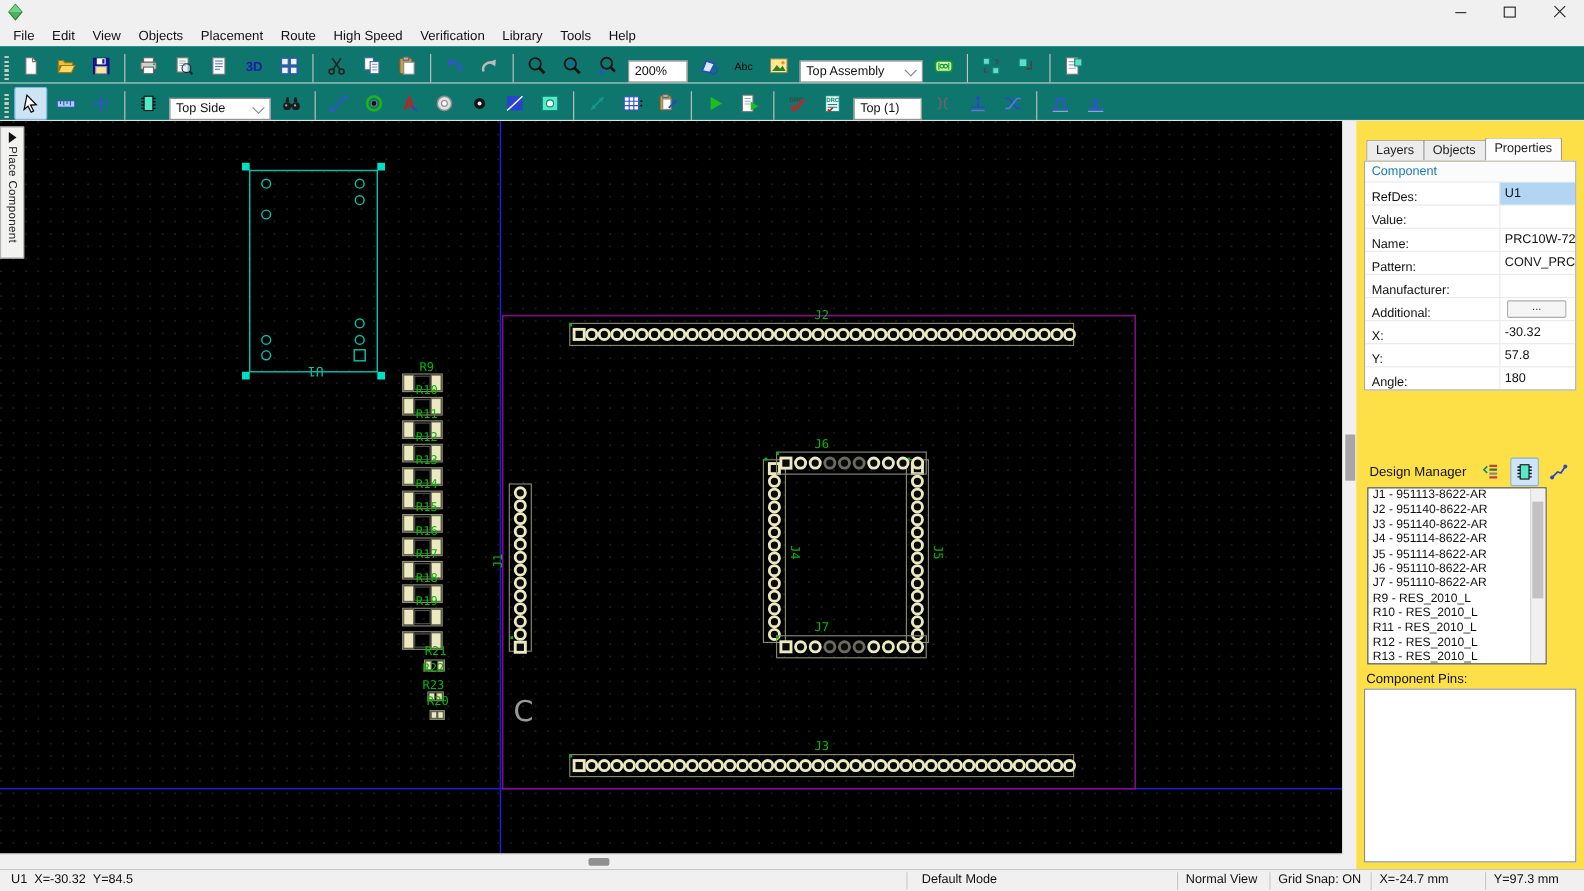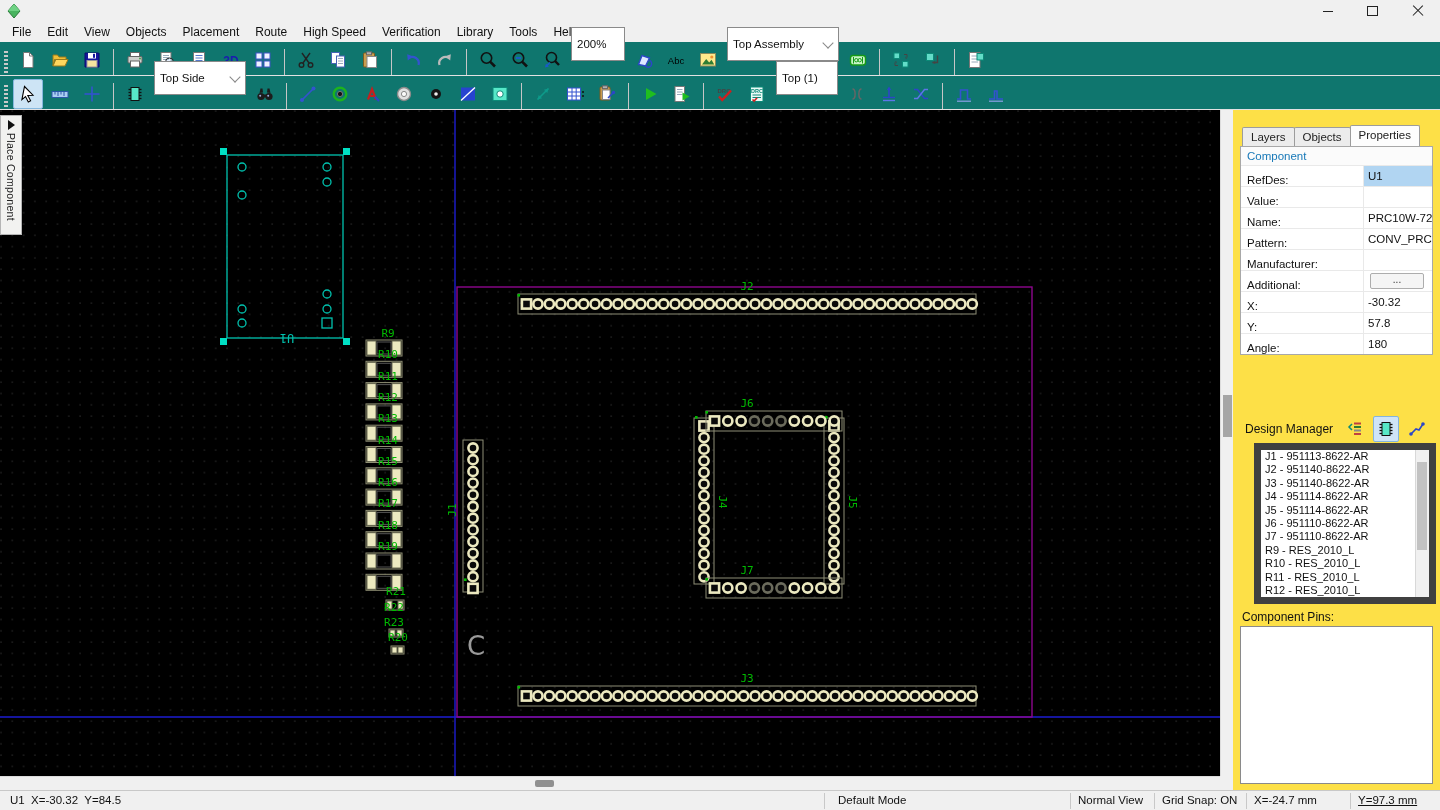--- a/index.html
+++ b/index.html
@@ -21,21 +21,21 @@
   .menubar{position:absolute;left:0;top:22px;width:1440px;height:20px;display:flex;align-items:center;background:#f0f0f0;padding-left:4px;}
   .menu-item{padding:2px 8px;font-size:12px;color:#111;}
   
   .toolbar{position:absolute;left:0;width:1440px;height:34px;display:flex;align-items:flex-end;background:#0f766e;border-bottom:1px solid #e2e2e2;padding-left:4px;box-sizing:border-box;}
   #toolbar1{top:42px;}  #toolbar2{top:76px;}
   .grip{width:4px;height:24px;margin-right:4px;background:repeating-linear-gradient(to bottom,#c9c9c9 0 2px,transparent 2px 4px);}
   .tbtn{width:28px;height:28px;display:flex;align-items:center;justify-content:center;border:1px solid transparent;border-radius:2px;margin:0 1px;}
   .tbtn.active{background:#cde4f5;border-color:#86b8de;}
   .tbtn svg{display:block;}
   .tsep{width:1px;height:26px;background:#c6c6c6;margin:0 5px;}
-  .tcombo{height:34px;background:#fff;border:1px solid #8a8a8a;display:flex;align-items:center;margin:14px 3px;position:relative;box-sizing:border-box;}
+  .tcombo{height:20px;background:#fff;border:1px solid #8a8a8a;display:flex;align-items:center;margin:0 3px;position:relative;box-sizing:border-box;}
   .tcombo-val{font-size:11.5px;padding-left:5px;white-space:nowrap;overflow:hidden;flex:1;}
   .carrow{width:7px;height:7px;border-right:1.4px solid #888;border-bottom:1.4px solid #888;transform:rotate(45deg);margin:-3px 6px 0 2px;flex:none;}
   
   .main{position:absolute;left:0;top:110px;width:1440px;height:680px;}
   .canvas{position:absolute;left:0;top:0;width:1220px;height:666px;background:#000;}
   .place-tab{position:absolute;left:0;top:5px;width:22px;height:120px;background:#f2f2f0;border:1px solid #b5b5b5;box-sizing:border-box;display:flex;flex-direction:column;align-items:center;z-index:5;}
   .tri{width:0;height:0;border-left:7px solid #111;border-top:5px solid transparent;border-bottom:5px solid transparent;margin:4px 0 3px;}
   .vtext{writing-mode:vertical-rl;font-size:10.5px;color:#222;letter-spacing:.3px;}
   .vscroll{position:absolute;left:1220px;top:0;width:13px;height:666px;background:#f0f0f0;border-left:1px solid #dcdcdc;box-sizing:border-box;}
   .vthumb{position:absolute;left:2px;top:285px;width:9px;height:42px;background:#a6a6a6;}
@@ -51,31 +51,31 @@
   .prow{display:flex;height:20px;border-top:1px solid #e9e9e9;align-items:flex-end;}
   .plabel{width:122px;padding-left:6px;font-size:11.5px;color:#111;box-sizing:border-box;}
   .pval{flex:1;font-size:11.5px;padding-left:4px;border-left:1px solid #e9e9e9;height:100%;display:flex;align-items:center;overflow:hidden;white-space:nowrap;}
   .pval.hl{background:#b1d5f2;}
   .prop-btn{width:52px;height:14px;border:1px solid #adadad;background:#f5f5f5;font-size:10px;line-height:12px;text-align:center;border-radius:2px;margin-left:2px;color:#333;}
   .dmhead{position:absolute;left:0;top:305px;width:207px;height:28px;display:flex;align-items:center;}
   .dmtitle{font-size:12px;margin-left:12px;flex:1;}
   .dmtools{display:flex;gap:5px;margin-right:10px;}
   .dmtool{width:24px;height:24px;display:flex;align-items:center;justify-content:center;border:1px solid transparent;border-radius:2px;}
   .dmtool.active{background:#cfe4f7;border-color:#84b4dc;}
-  .dmlist{position:absolute;left:21px;top:333px;width:182px;height:161px;background:#fff;border:7px solid #404040;box-sizing:border-box;overflow:hidden;font-size:11px;}
+  .dmlist{position:absolute;left:10px;top:333px;width:163px;height:161px;background:#fff;border:1px solid #404040;box-sizing:border-box;overflow:hidden;font-size:11px;}
   .dm-item{padding:0 0 0 4px;line-height:13.4px;white-space:nowrap;}
   .dmscroll{position:absolute;right:0;top:0;width:13px;height:100%;background:#f0f0f0;border-left:1px solid #d8d8d8;}
   .dmthumb{position:absolute;left:1px;top:12px;width:10px;height:88px;background:#c2c2c2;}
   .pinslabel{position:absolute;left:9px;top:500px;font-size:12px;}
   .pinsbox{position:absolute;left:7px;top:516px;width:193px;height:158px;background:#fff;border:1px solid #8a8a8a;box-sizing:border-box;}
   
   .statusbar{position:absolute;left:0;top:790px;width:1440px;height:20px;background:#f0f0f0;border-top:1px solid #c8c8c8;font-size:11.5px;}
   .statusbar span{position:absolute;top:3px;white-space:pre;}
   .sleft{left:10px;}
-  .s-mode{left:838px;} .s-view{left:1078px;} .s-grid{left:1162px;} .s-x{left:1254px;} .s-y{left:1358px;text-decoration:underline;}
+  .s-mode{left:838px;} .s-view{left:1078px;} .s-grid{left:1162px;} .s-x{left:1254px;} .s-y{left:1358px;}
   .ssep{position:absolute;top:2px;width:1px;height:16px;background:#c8c8c8;}
   .sp1{left:824px;} .sp2{left:1070px;} .sp3{left:1154px;} .sp4{left:1246px;} .sp5{left:1350px;}
 </style>
 </head>
 <body>
 
 <div class="window">
 
   <div class="titlebar">
     <span class="applogo">

